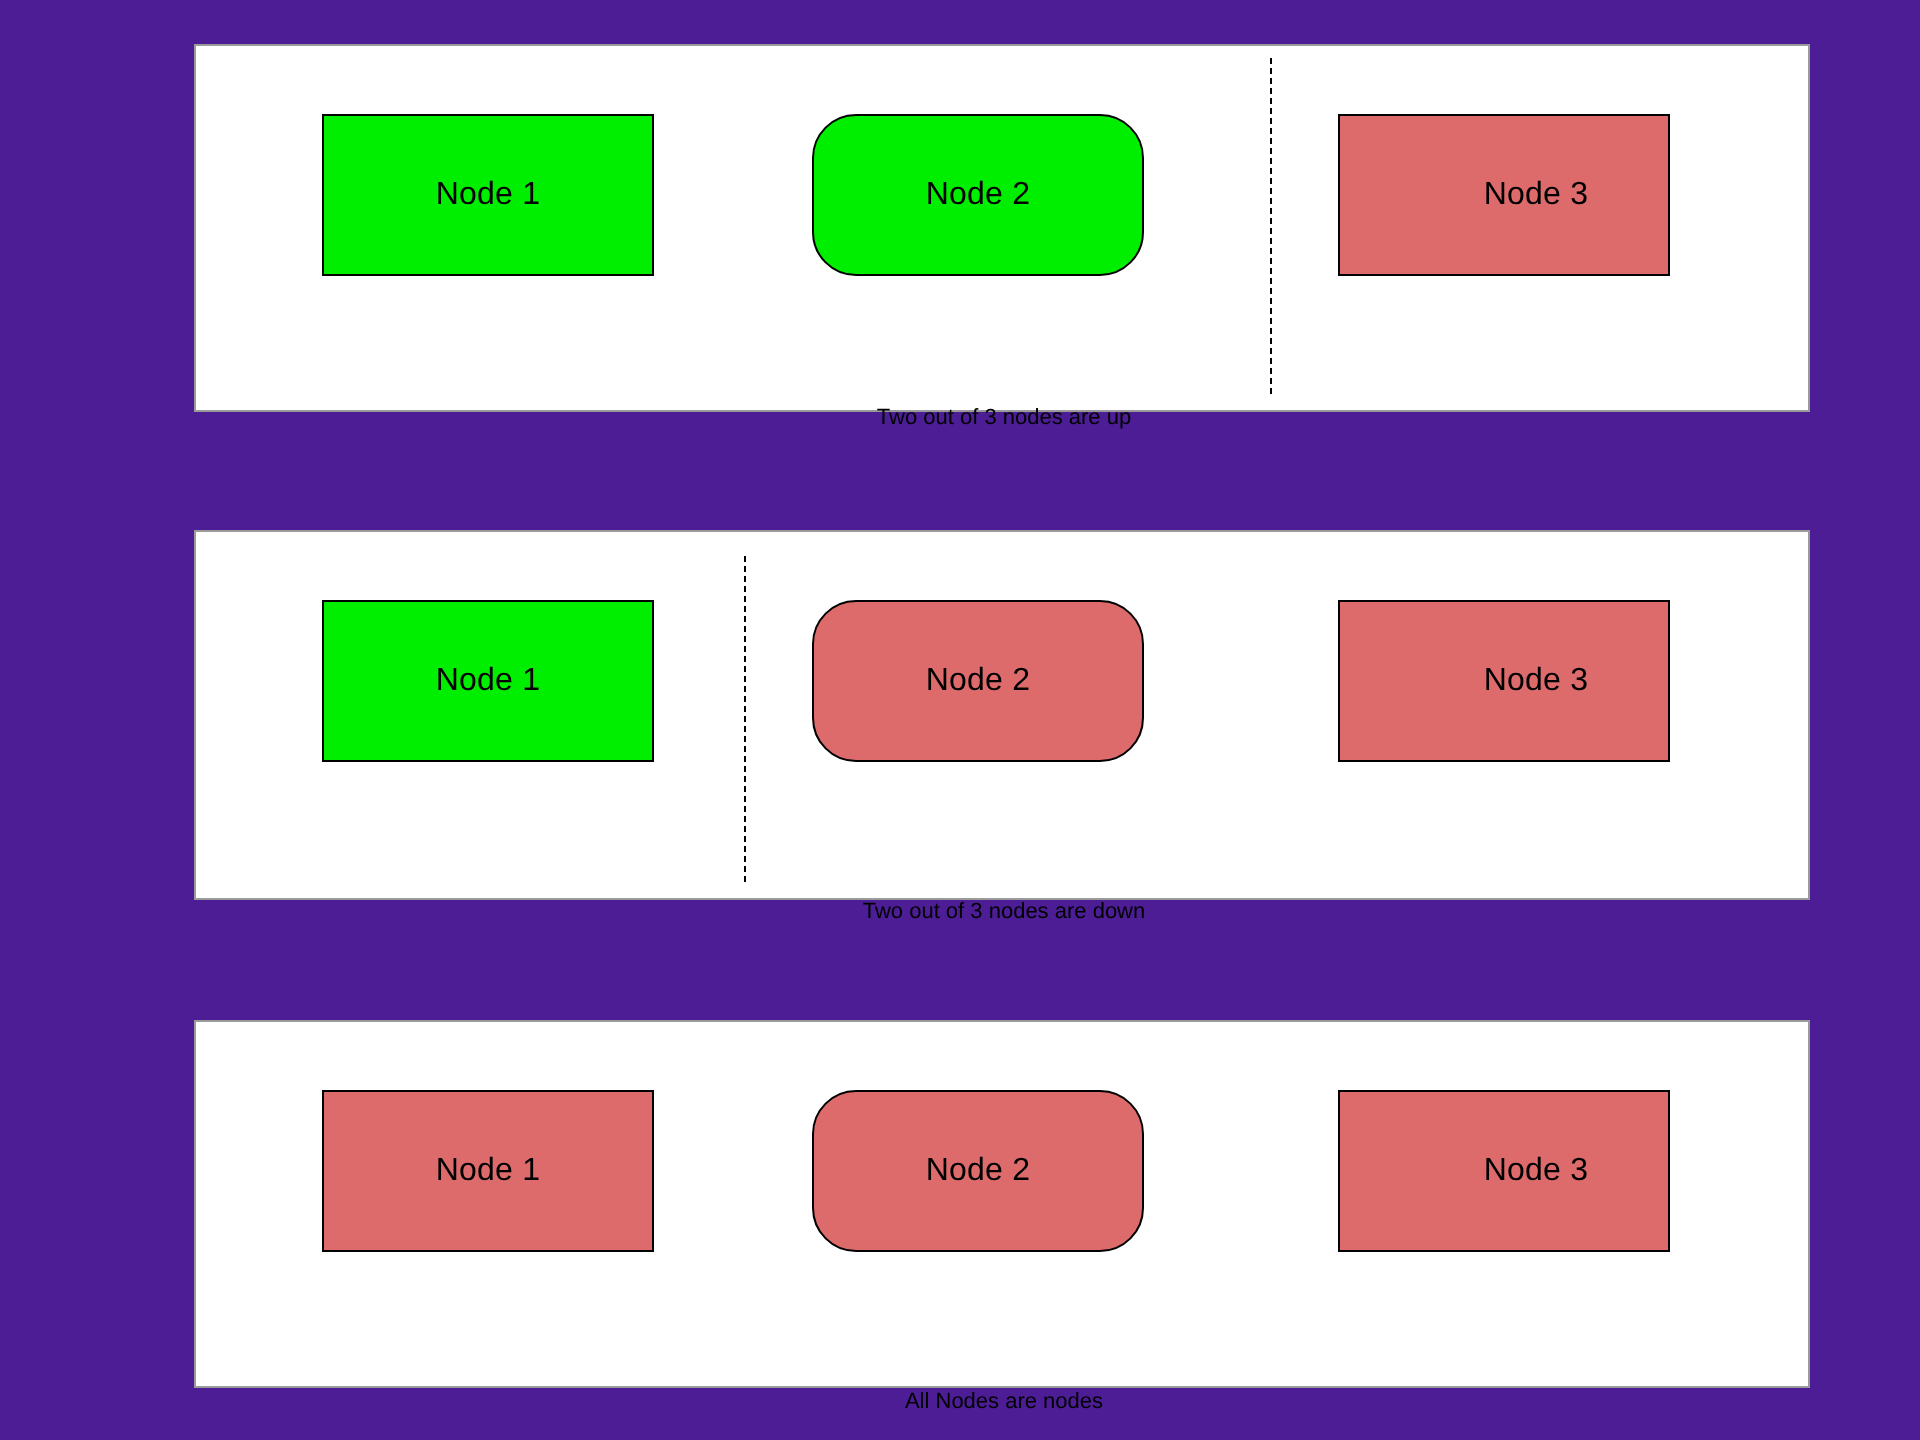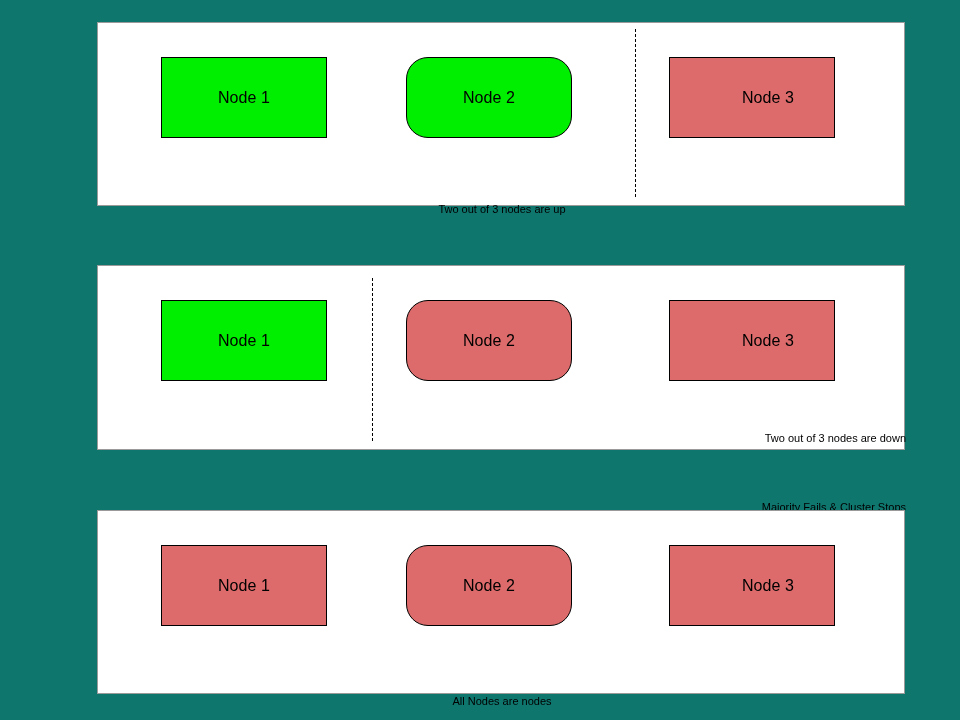--- a/index.html
+++ b/index.html
@@ -11,21 +11,21 @@
     width: 960px;
     height: 720px;
     overflow: hidden;
     font-family: "Liberation Sans", sans-serif;
     -webkit-font-smoothing: antialiased;
   }
   #canvas {
     position: relative;
     width: 960px;
     height: 720px;
-    background: #0f766e;
+    background: #4c1d95;
   }
   .panel {
     position: absolute;
     left: 97px;
     width: 808px;
     background: #ffffff;
     border: 1px solid #9a9a9a;
     box-sizing: border-box;
   }
   #panel-1 { top: 22px;  height: 184px; }
@@ -67,21 +67,21 @@
     position: absolute;
     left: 0;
     width: 808px;
     text-align: center;
     color: #000000;
     font-size: 11px;
     line-height: 23px;
     white-space: pre;
   }
   #caption-1 { top: 129px; }
-  #caption-2 { top: 115px; text-align: right; }
+  #caption-2 { top: 133px; }
   #caption-3 { top: 133px; }
   .caption-line { display: block; }
 </style>
 </head>
 <body>
 
 <div id="canvas">
 
   <div class="panel" id="panel-1">
 

